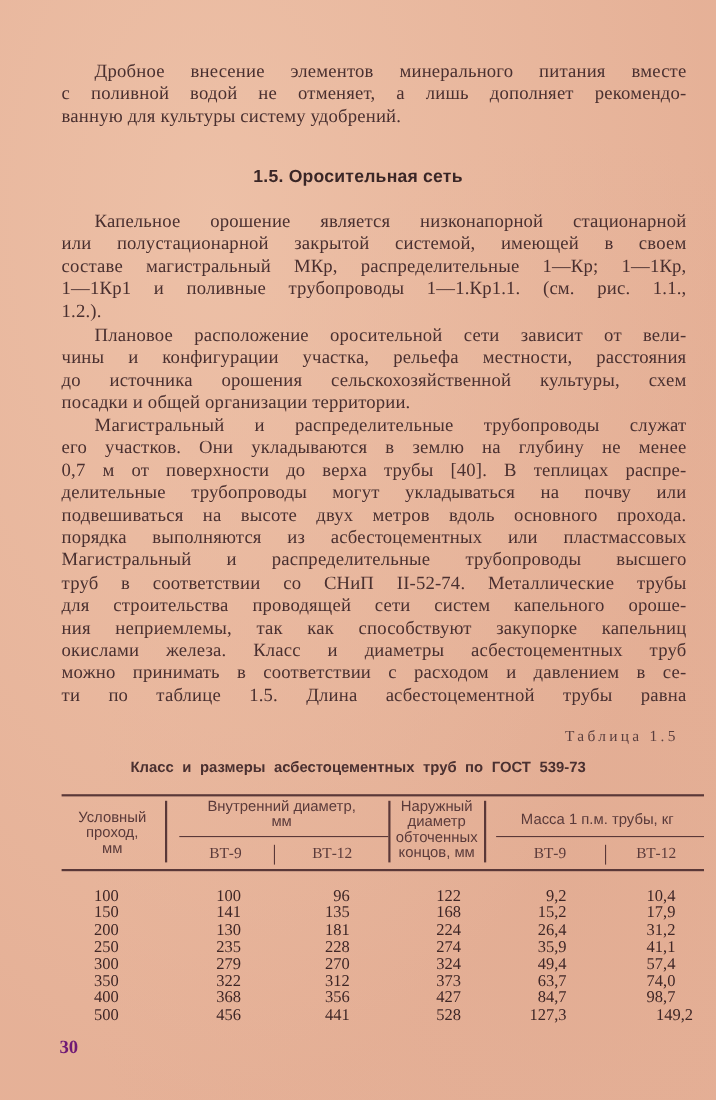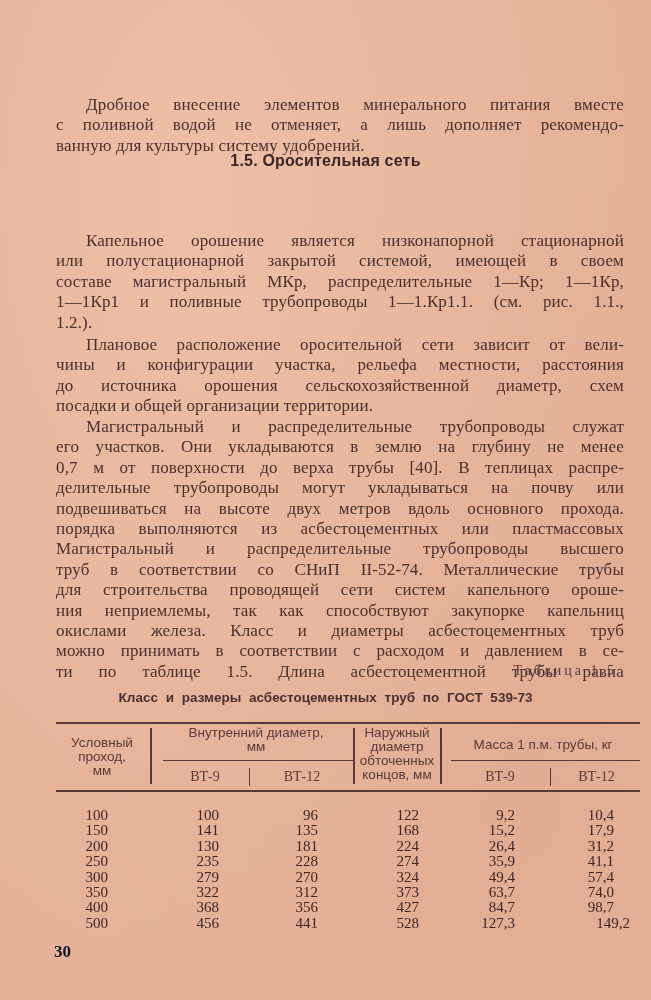--- a/index.html
+++ b/index.html
@@ -15,21 +15,21 @@
     .page { position: absolute; left: 0; top: 0; width: 651px; height: 1000px; }
     .para {
       position: absolute; left: 56px; width: 568px;
       font-size: 17px; line-height: 20.4px;
       text-align: justify; text-align-last: left;
       color: #4a3030;
       letter-spacing: 0.15px;
     }
     .para .line { display: block; white-space: nowrap; text-align: justify; text-align-last: justify; }
     .para .line.last { text-align-last: left; }
-    .indent { padding-left: 30px; margin-top: 40px; }
+    .indent { padding-left: 30px; }
     .section-title {
       position: absolute; left: 0; width: 651px; top: 152px; text-align: center;
       font-family: "Liberation Sans", "DejaVu Sans", sans-serif;
       font-weight: bold; font-size: 16px; color: #3a2626;
       letter-spacing: 0.2px;
     }
     .table-label {
       position: absolute; right: 34px; top: 663px;
       font-size: 14px; letter-spacing: 3px; color: #5a3e3e;
     }
@@ -40,21 +40,21 @@
       word-spacing: 4px;
     }
     .tbl { position: absolute; left: 56px; top: 722px; width: 584px; }
     .hline { position: absolute; height: 2px; background: #5a3838; }
     .vline { position: absolute; width: 2px; background: #5a3838; }
     .hdr { position: absolute; text-align: center; font-size: 14px; line-height: 14px; color: #5a3a3a; }
     .hdr.sans { font-family: "Liberation Sans", "DejaVu Sans", sans-serif; font-size: 13.5px; }
     .cell { position: absolute; font-size: 15px; line-height: 15.4px; color: #3e2626; text-align: right; }
     .page-number {
       position: absolute; left: 54px; top: 942px;
-      font-family: "Liberation Serif", serif; font-weight: bold; font-size: 17px; color: #0f172a;
+      font-family: "Liberation Serif", serif; font-weight: bold; font-size: 17px; color: #701a75;
     }
   </style>
 </head>
 <body>
 
 <div class="page">
 
   <div class="para" style="top:55px;">
     <span class="line indent">Дробное внесение элементов минерального питания вместе</span>
     <span class="line">с поливной водой не отменяет, а лишь дополняет рекомендо-</span>
@@ -67,21 +67,21 @@
     <span class="line indent">Капельное орошение является низконапорной стационарной</span>
     <span class="line">или полустационарной закрытой системой, имеющей в своем</span>
     <span class="line">составе магистральный МКр, распределительные 1—Кр; 1—1Кр,</span>
     <span class="line">1—1Кр1 и поливные трубопроводы 1—1.Кр1.1. (см. рис. 1.1.,</span>
     <span class="line last">1.2.).</span>
   </div>
 
   <div class="para" style="top:295px;">
     <span class="line indent">Плановое расположение оросительной сети зависит от вели-</span>
     <span class="line">чины и конфигурации участка, рельефа местности, расстояния</span>
-    <span class="line">до источника орошения сельскохозяйственной диаметр, схем</span>
+    <span class="line">до источника орошения сельскохозяйственной культуры, схем</span>
     <span class="line last">посадки и общей организации территории.</span>
   </div>
 
   <div class="para" style="top:377px;">
     <span class="line indent">Магистральный и распределительные трубопроводы служат</span>
     <span class="line">его участков. Они укладываются в землю на глубину не менее</span>
     <span class="line">0,7 м от поверхности до верха трубы [40]. В теплицах распре-</span>
     <span class="line">делительные трубопроводы могут укладываться на почву или</span>
     <span class="line">подвешиваться на высоте двух метров вдоль основного прохода.</span>
     <span class="line">порядка выполняются из асбестоцементных или пластмассовых</span>

